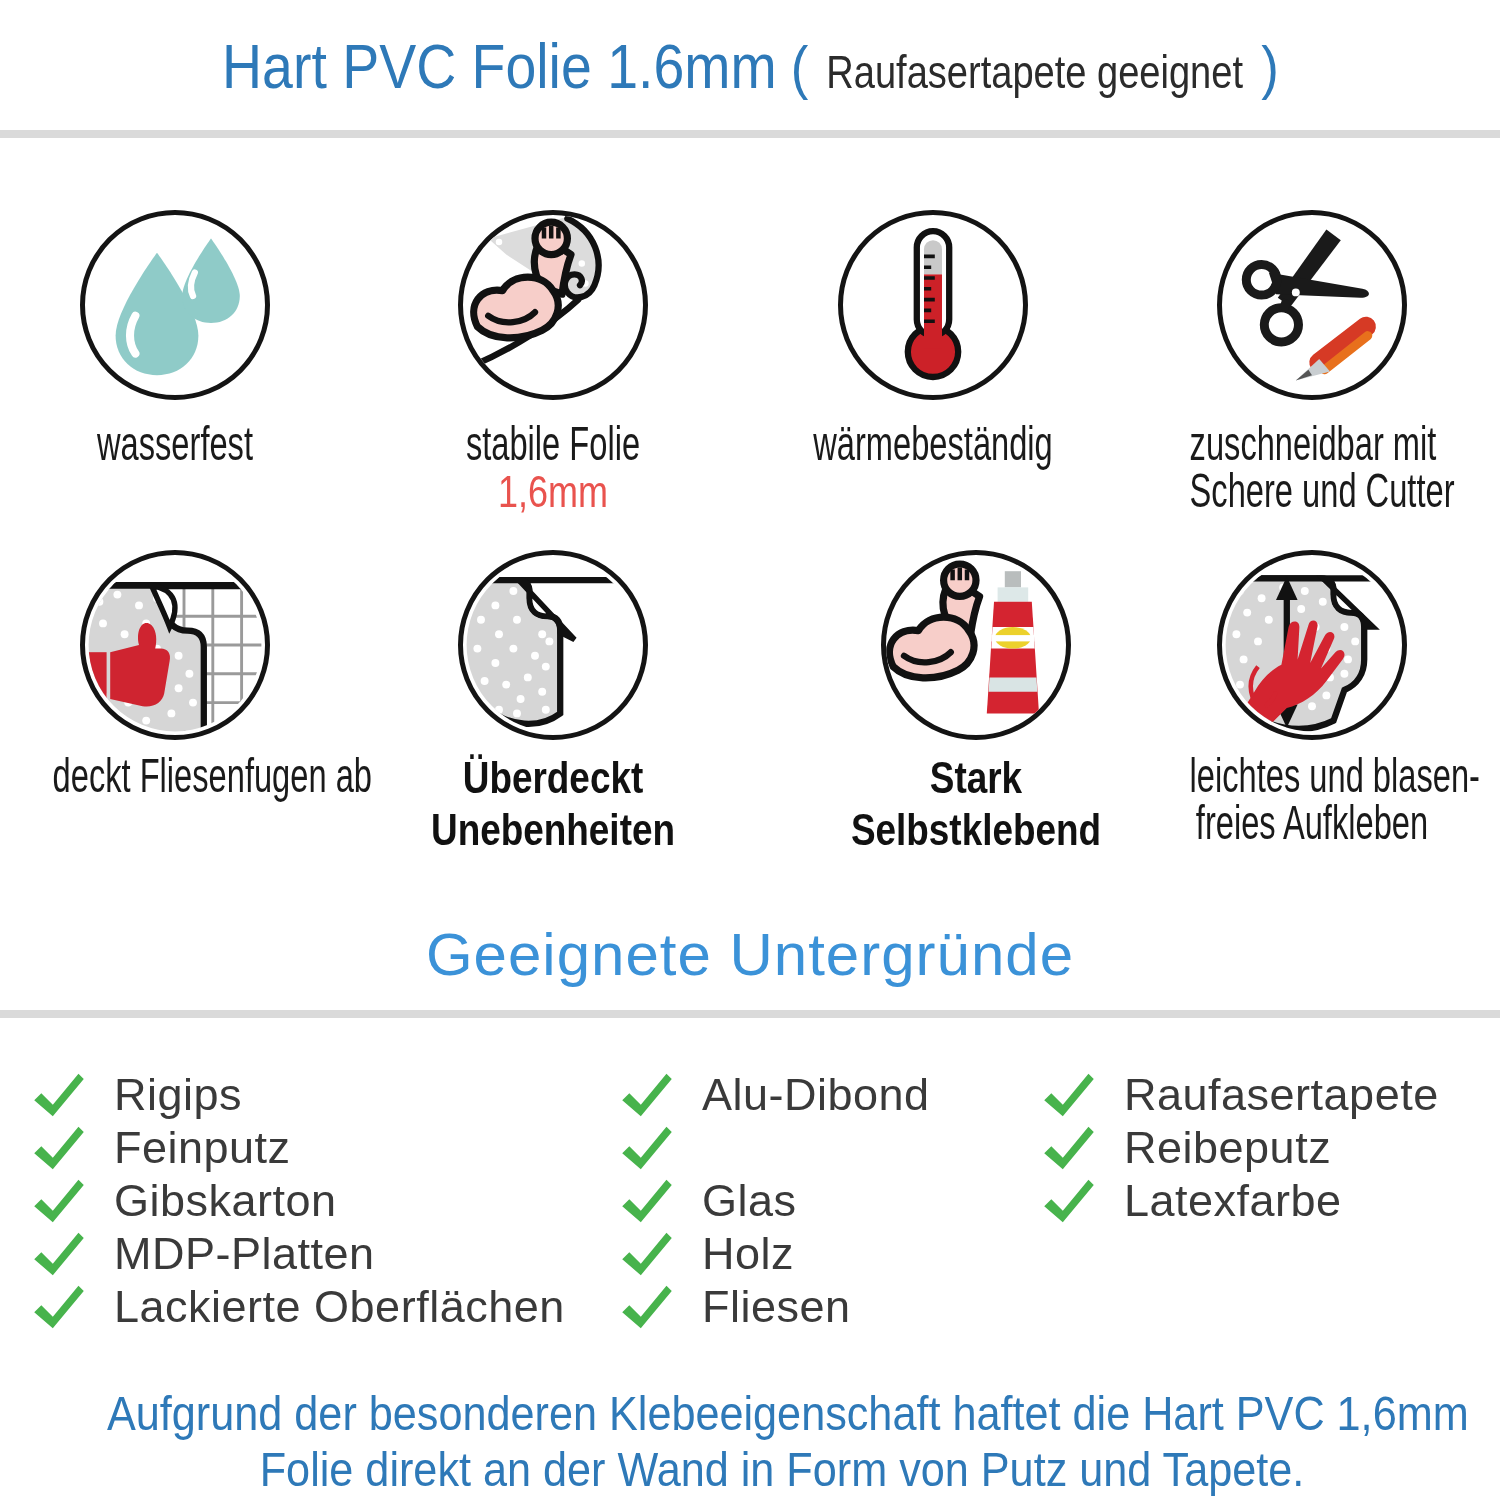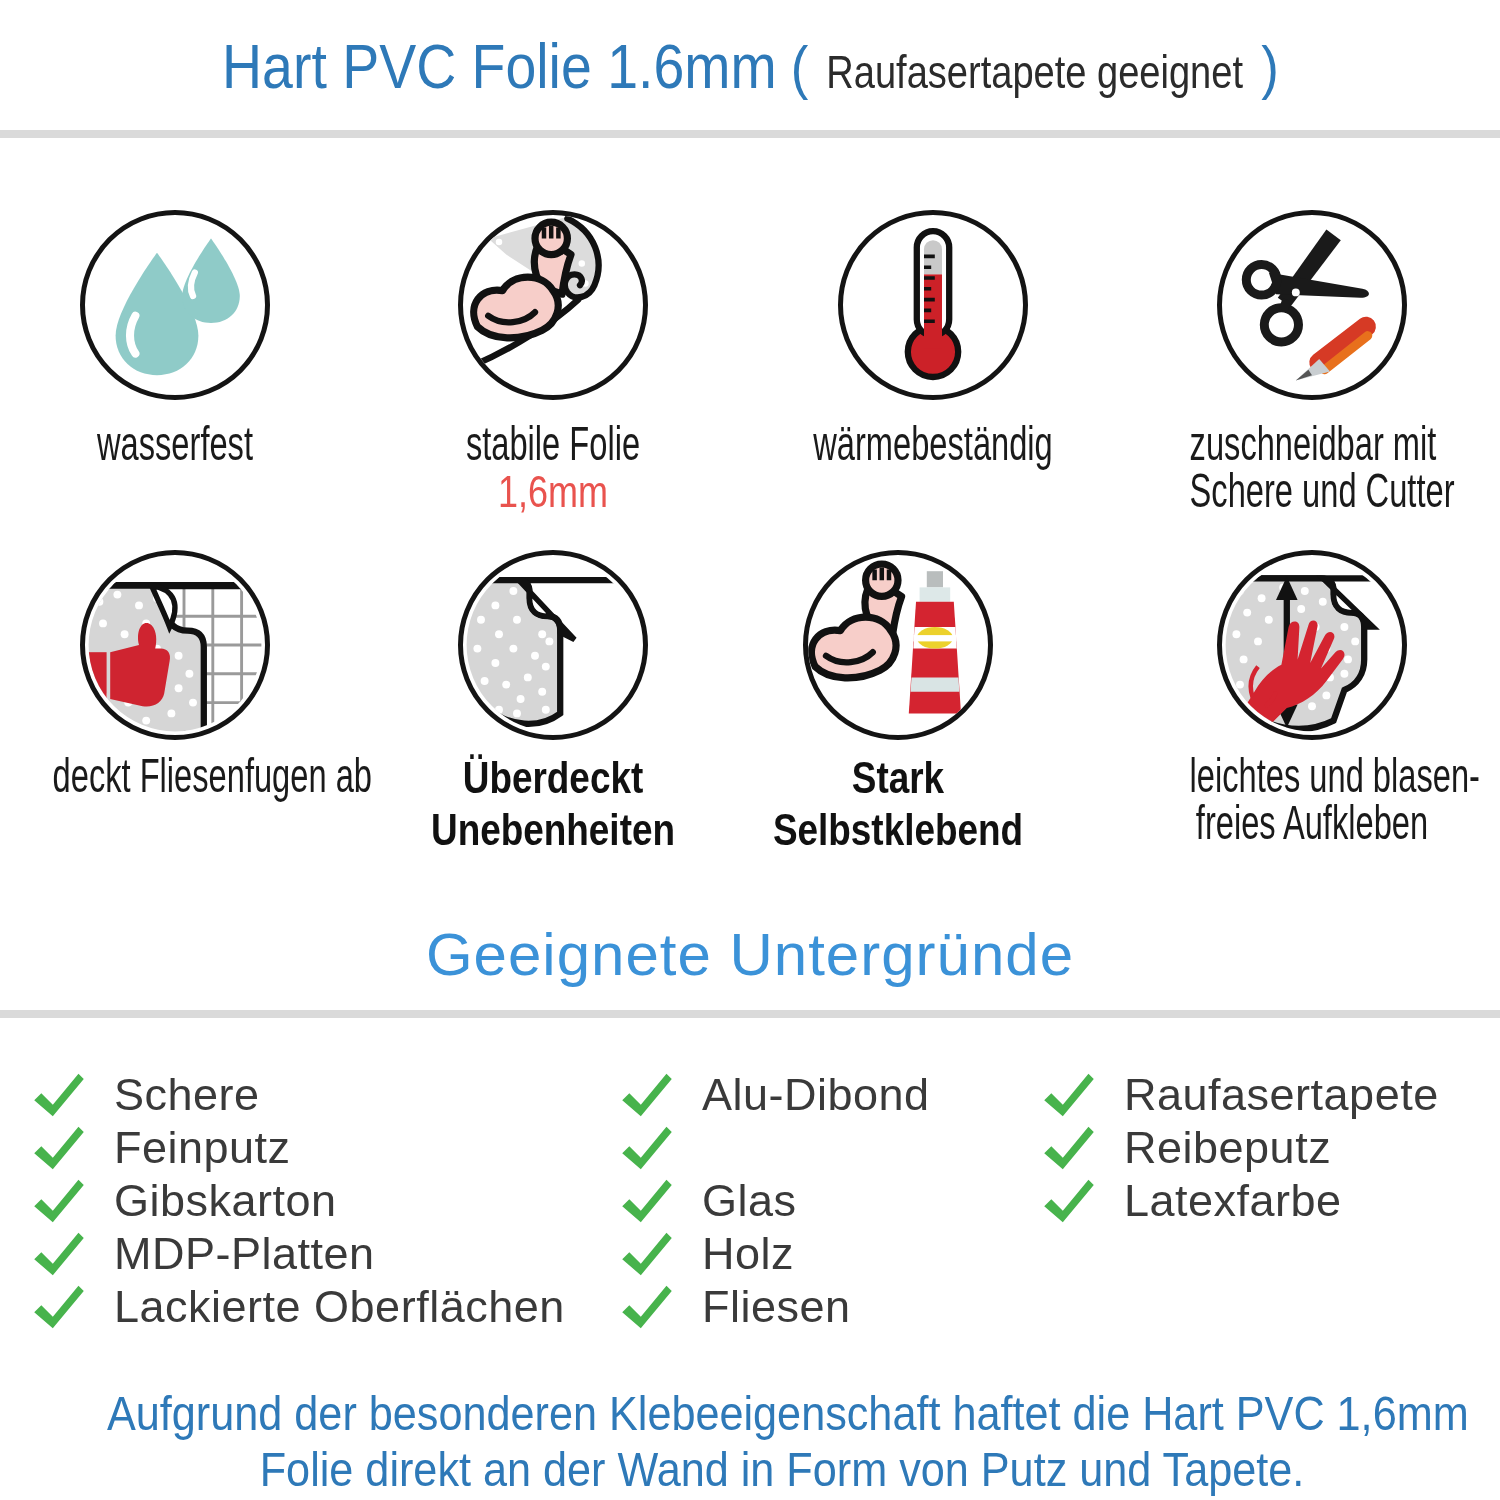--- a/index.html
+++ b/index.html
@@ -14,21 +14,21 @@
   .hline .paren.open{margin-left:16px;}
   .hline .sub{color:#2b2b2b;font-size:47px;display:inline-block;transform:scaleX(0.92);
               transform-origin:50% 50%;vertical-align:baseline;}
 
   .divider{position:absolute;left:0;width:1500px;height:8px;background:#dadada;}
 
   
   .features{position:absolute;left:0;top:205px;width:1500px;height:720px;}
   .feature{position:absolute;width:360px;text-align:center;}
   .f0{left:-5px;top:5px;}  .f1{left:373px;top:5px;}  .f2{left:753px;top:5px;}  .f3{left:1132px;top:5px;}
-  .f4{left:-5px;top:345px;}.f5{left:373px;top:345px;}.f6{left:718px;top:345px;}.f7{left:1132px;top:345px;}
+  .f4{left:-5px;top:345px;}.f5{left:373px;top:345px;}.f6{left:796px;top:345px;}.f7{left:1132px;top:345px;}
   .circle{width:190px;height:190px;border:5px solid #141414;border-radius:50%;box-sizing:border-box;
           margin:0 auto;overflow:hidden;background:#fff;}
   .circle svg{display:block;width:180px;height:180px;}
   .labels{margin-top:20px;}
   .f4 .labels,.f5 .labels,.f6 .labels,.f7 .labels{margin-top:12px;}
   .flabel{font-size:48px;line-height:47px;color:#1a1a1a;white-space:nowrap;
           transform:scaleX(0.68);transform-origin:50% 50%;}
   .flabel.bold{font-weight:700;font-size:45px;line-height:52px;color:#111;transform:scaleX(0.82);}
   .flabel.red{color:#e9534e;font-size:45px;line-height:50px;transform:scaleX(0.8);}
 
@@ -319,21 +319,21 @@
   </div>
 
   <div class="h2">Geeignete Untergründe</div>
   <div class="divider" style="top:1010px;"></div>
 
   <div class="col col1">
     <div class="item">
       <svg viewBox="0 0 62 52">
           <path d="M3,32 L11,24 L24,37 L53,2 L59,8 L24,50 Z" fill="#47b34c"></path>
         </svg>
-      <span class="txt">Schere</span>
+      <span class="txt">Rigips</span>
     </div>
     <div class="item">
       <svg viewBox="0 0 62 52">
           <path d="M3,32 L11,24 L24,37 L53,2 L59,8 L24,50 Z" fill="#47b34c"></path>
         </svg>
       <span class="txt">Feinputz</span>
     </div>
     <div class="item">
       <svg viewBox="0 0 62 52">
           <path d="M3,32 L11,24 L24,37 L53,2 L59,8 L24,50 Z" fill="#47b34c"></path>

